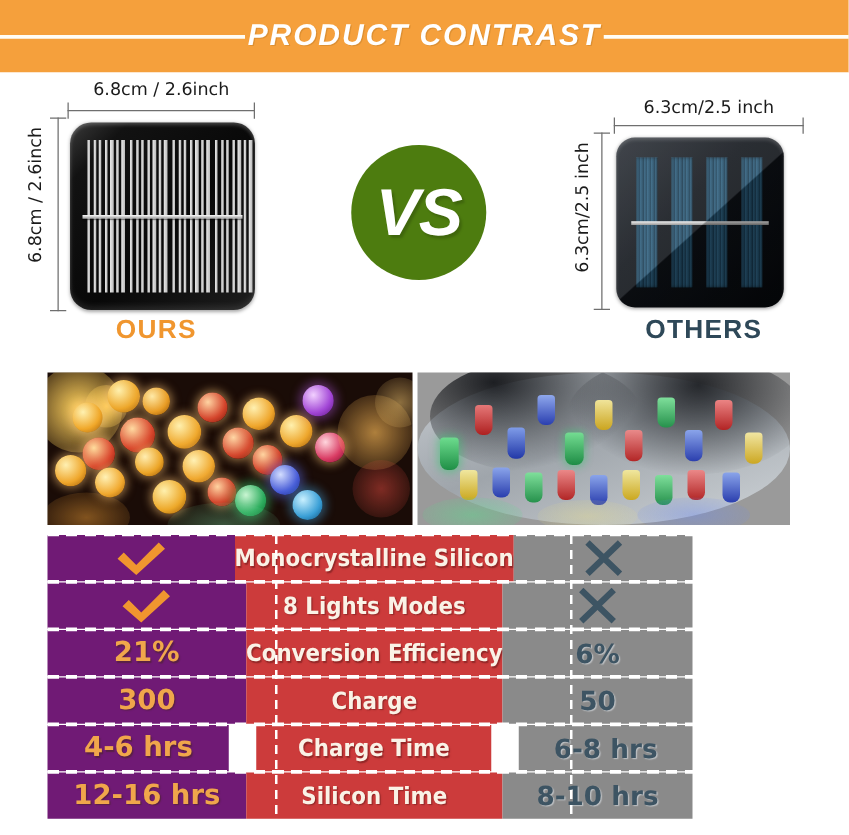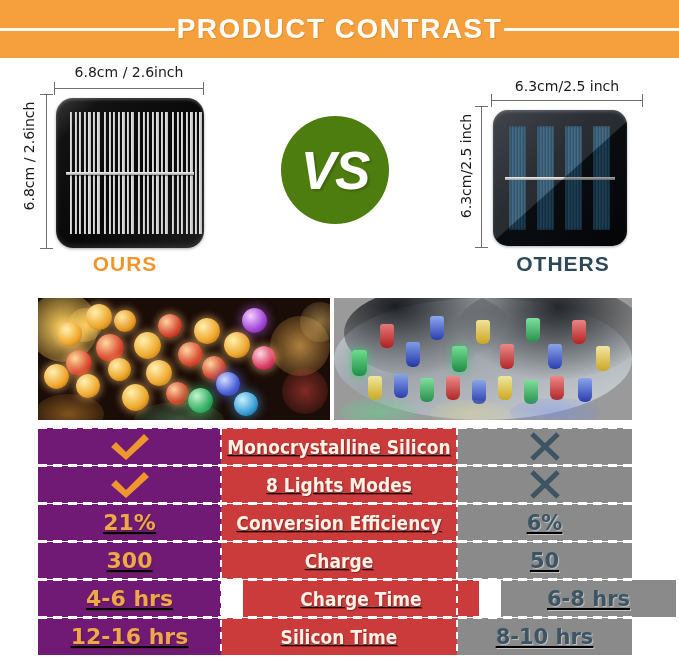--- a/index.html
+++ b/index.html
@@ -16,21 +16,22 @@
     position:absolute; left:0; top:0; width:679px; height:58px;
     background:#F5A03C;
     display:flex; align-items:center; justify-content:center;
   }
   .header-rule { flex:1 1 auto; height:3px; background:#FFFDF6; }
   .header-rule.left  { margin-right:-2px; }
   .header-rule.right { margin-left:-2px; }
   .header-title {
     color:#FFFFFF;
     font-weight:bold;
-    font-size:28px;
+    font-style:italic;
+    font-size:24px;
     letter-spacing:1.5px;
     white-space:nowrap;
     padding:0 4px;
     text-shadow:1px 1px 0 rgba(150,95,25,.25);
   }
 
   
   .compare {
     position:absolute; left:0; top:58px; width:679px; height:232px;
     background:#ffffff;
@@ -150,23 +151,22 @@
   .bokeh { position:absolute; border-radius:50%; filter:blur(0.6px); }
   .bulb  { position:absolute; border-radius:50%;
            box-shadow:0 0 7px 2px rgba(255,200,120,.5); }
   .led   { position:absolute; border-radius:3px 3px 6px 6px; }
 
   
   .table {
     position:absolute; left:38px; top:428px; width:594px; height:232px;
   }
   .row {
-    position:absolute; left:0; width:642px; height:37px;
+    position:absolute; left:0; width:516px; height:37px;
     display:flex;
-    text-decoration:underline;
   }
   .cell {
     height:37px; display:flex; align-items:center; justify-content:center;
     position:relative;
   }
   .cell-left  { width:183px; background:#701a75; }
   .cell-mid   { width:236px; background:#CC3B3B; }
   .cell-right { width:175px; background:#8A8A8A; }
 
   .val-ours {

